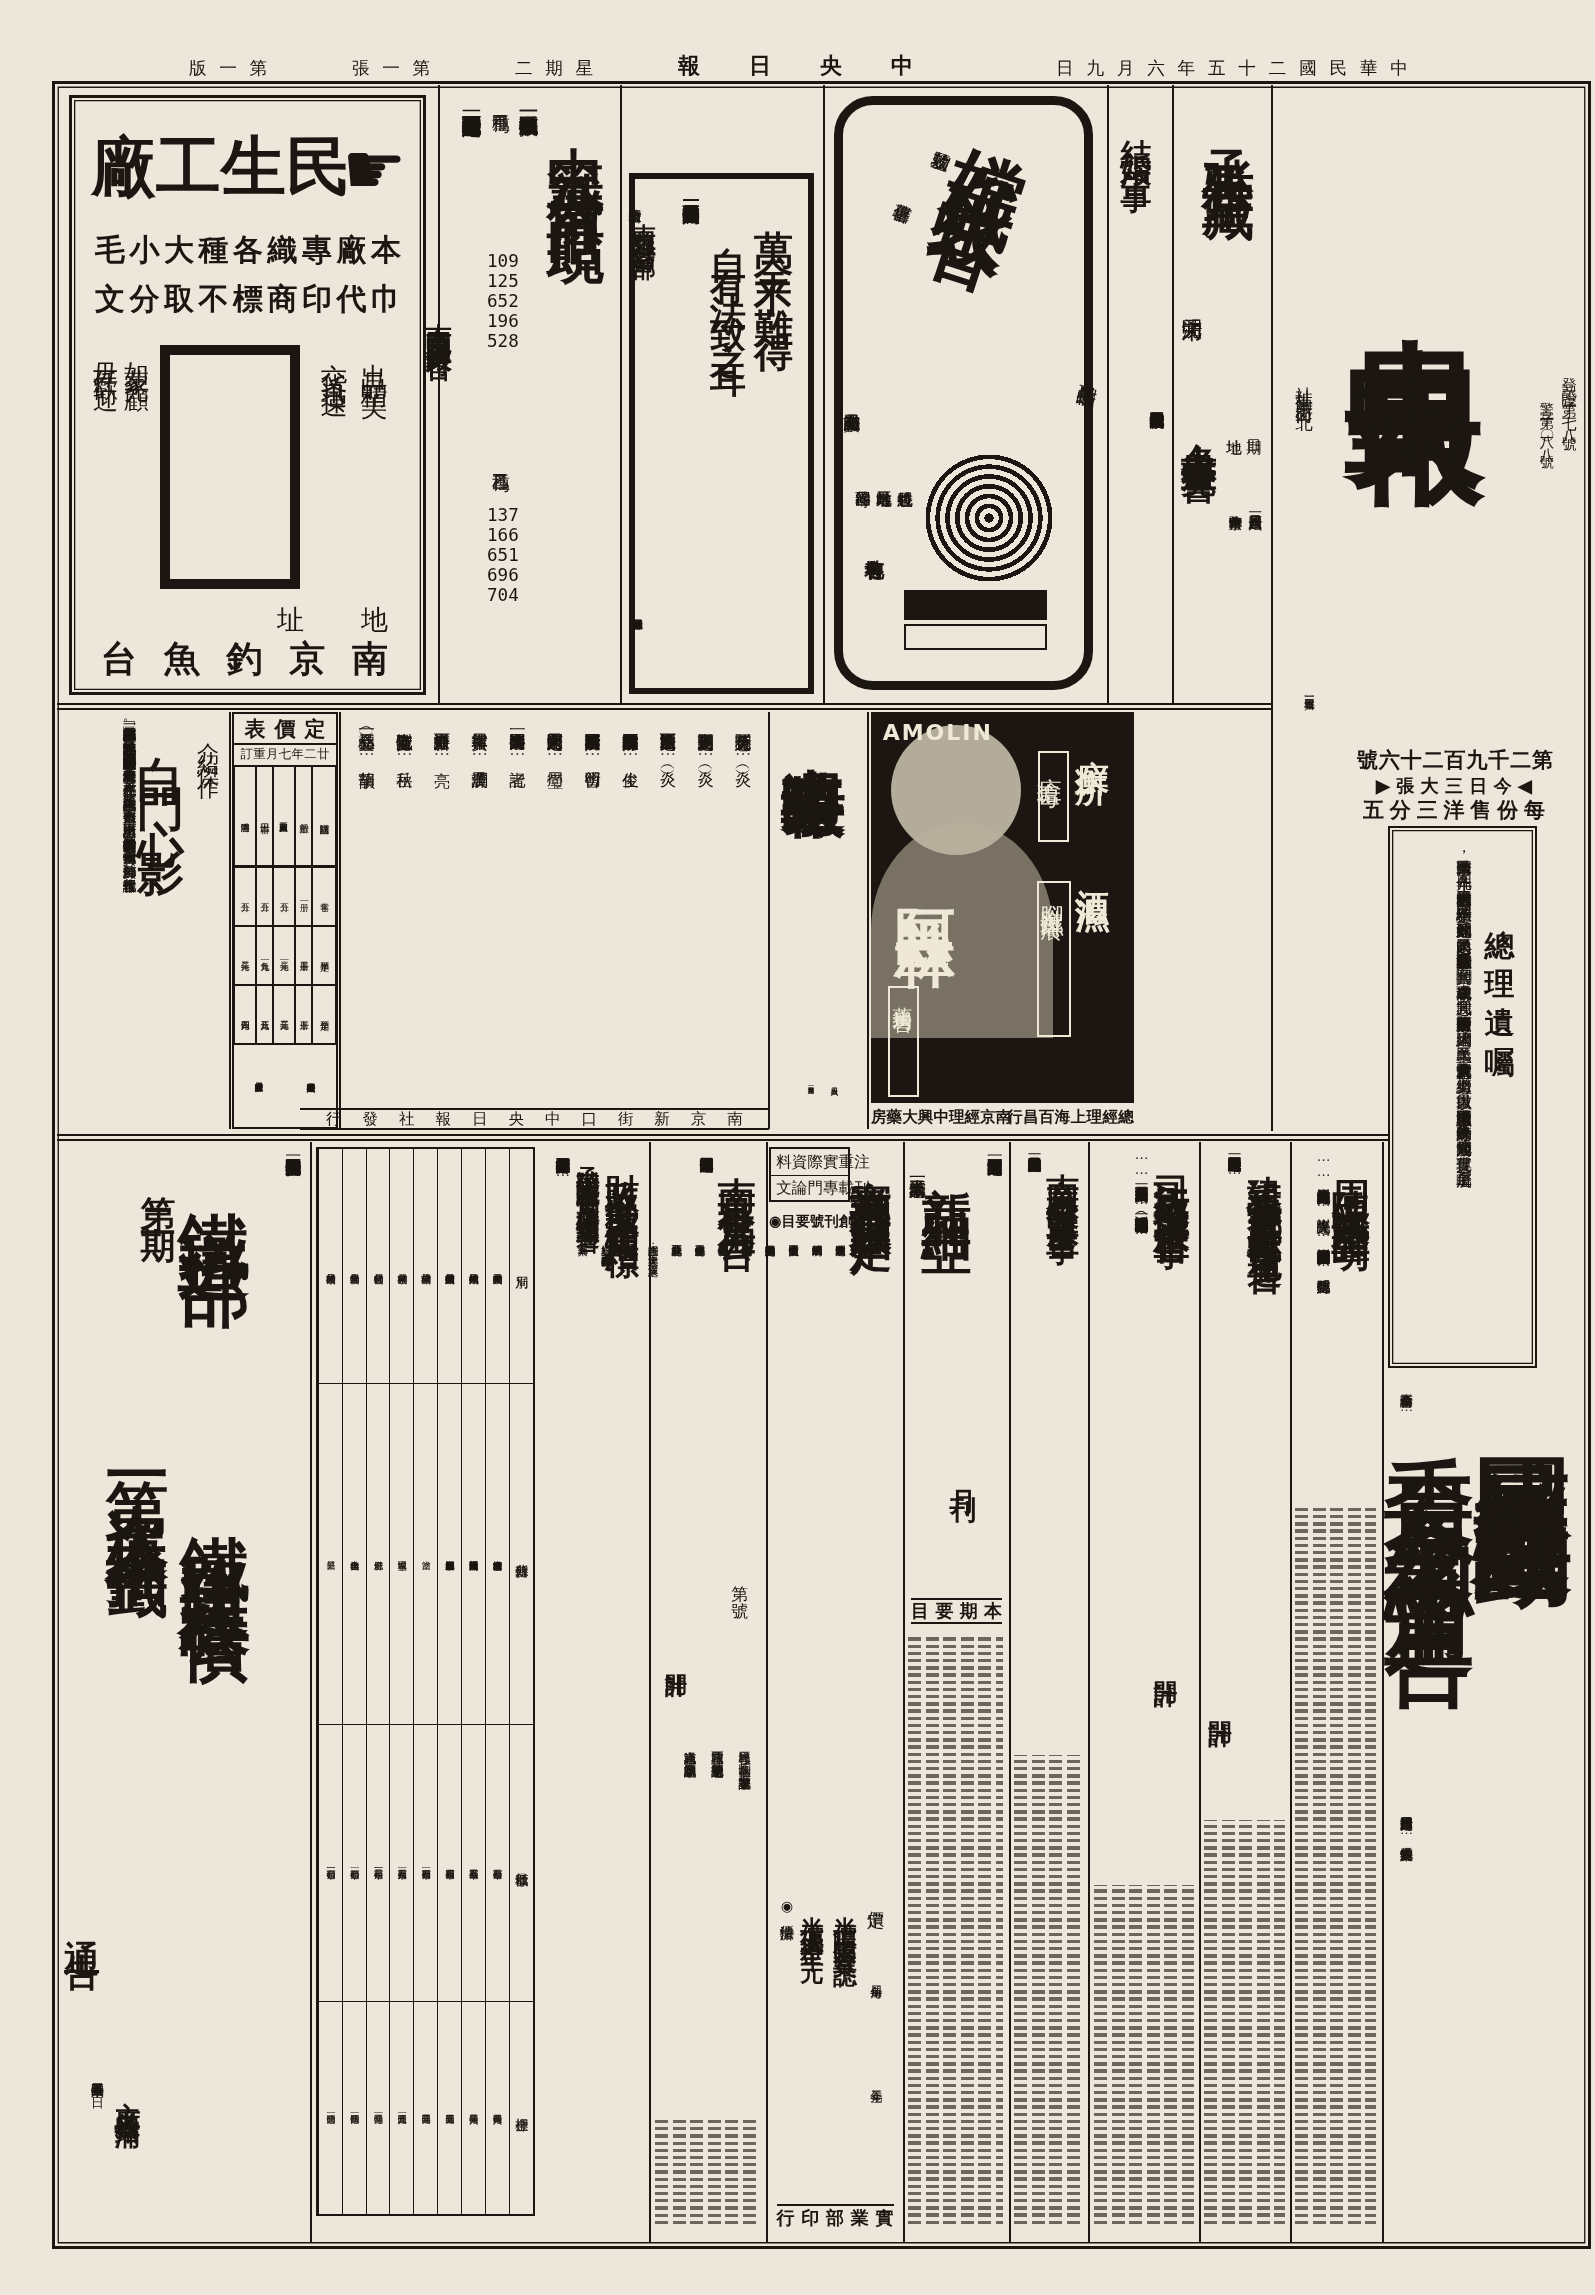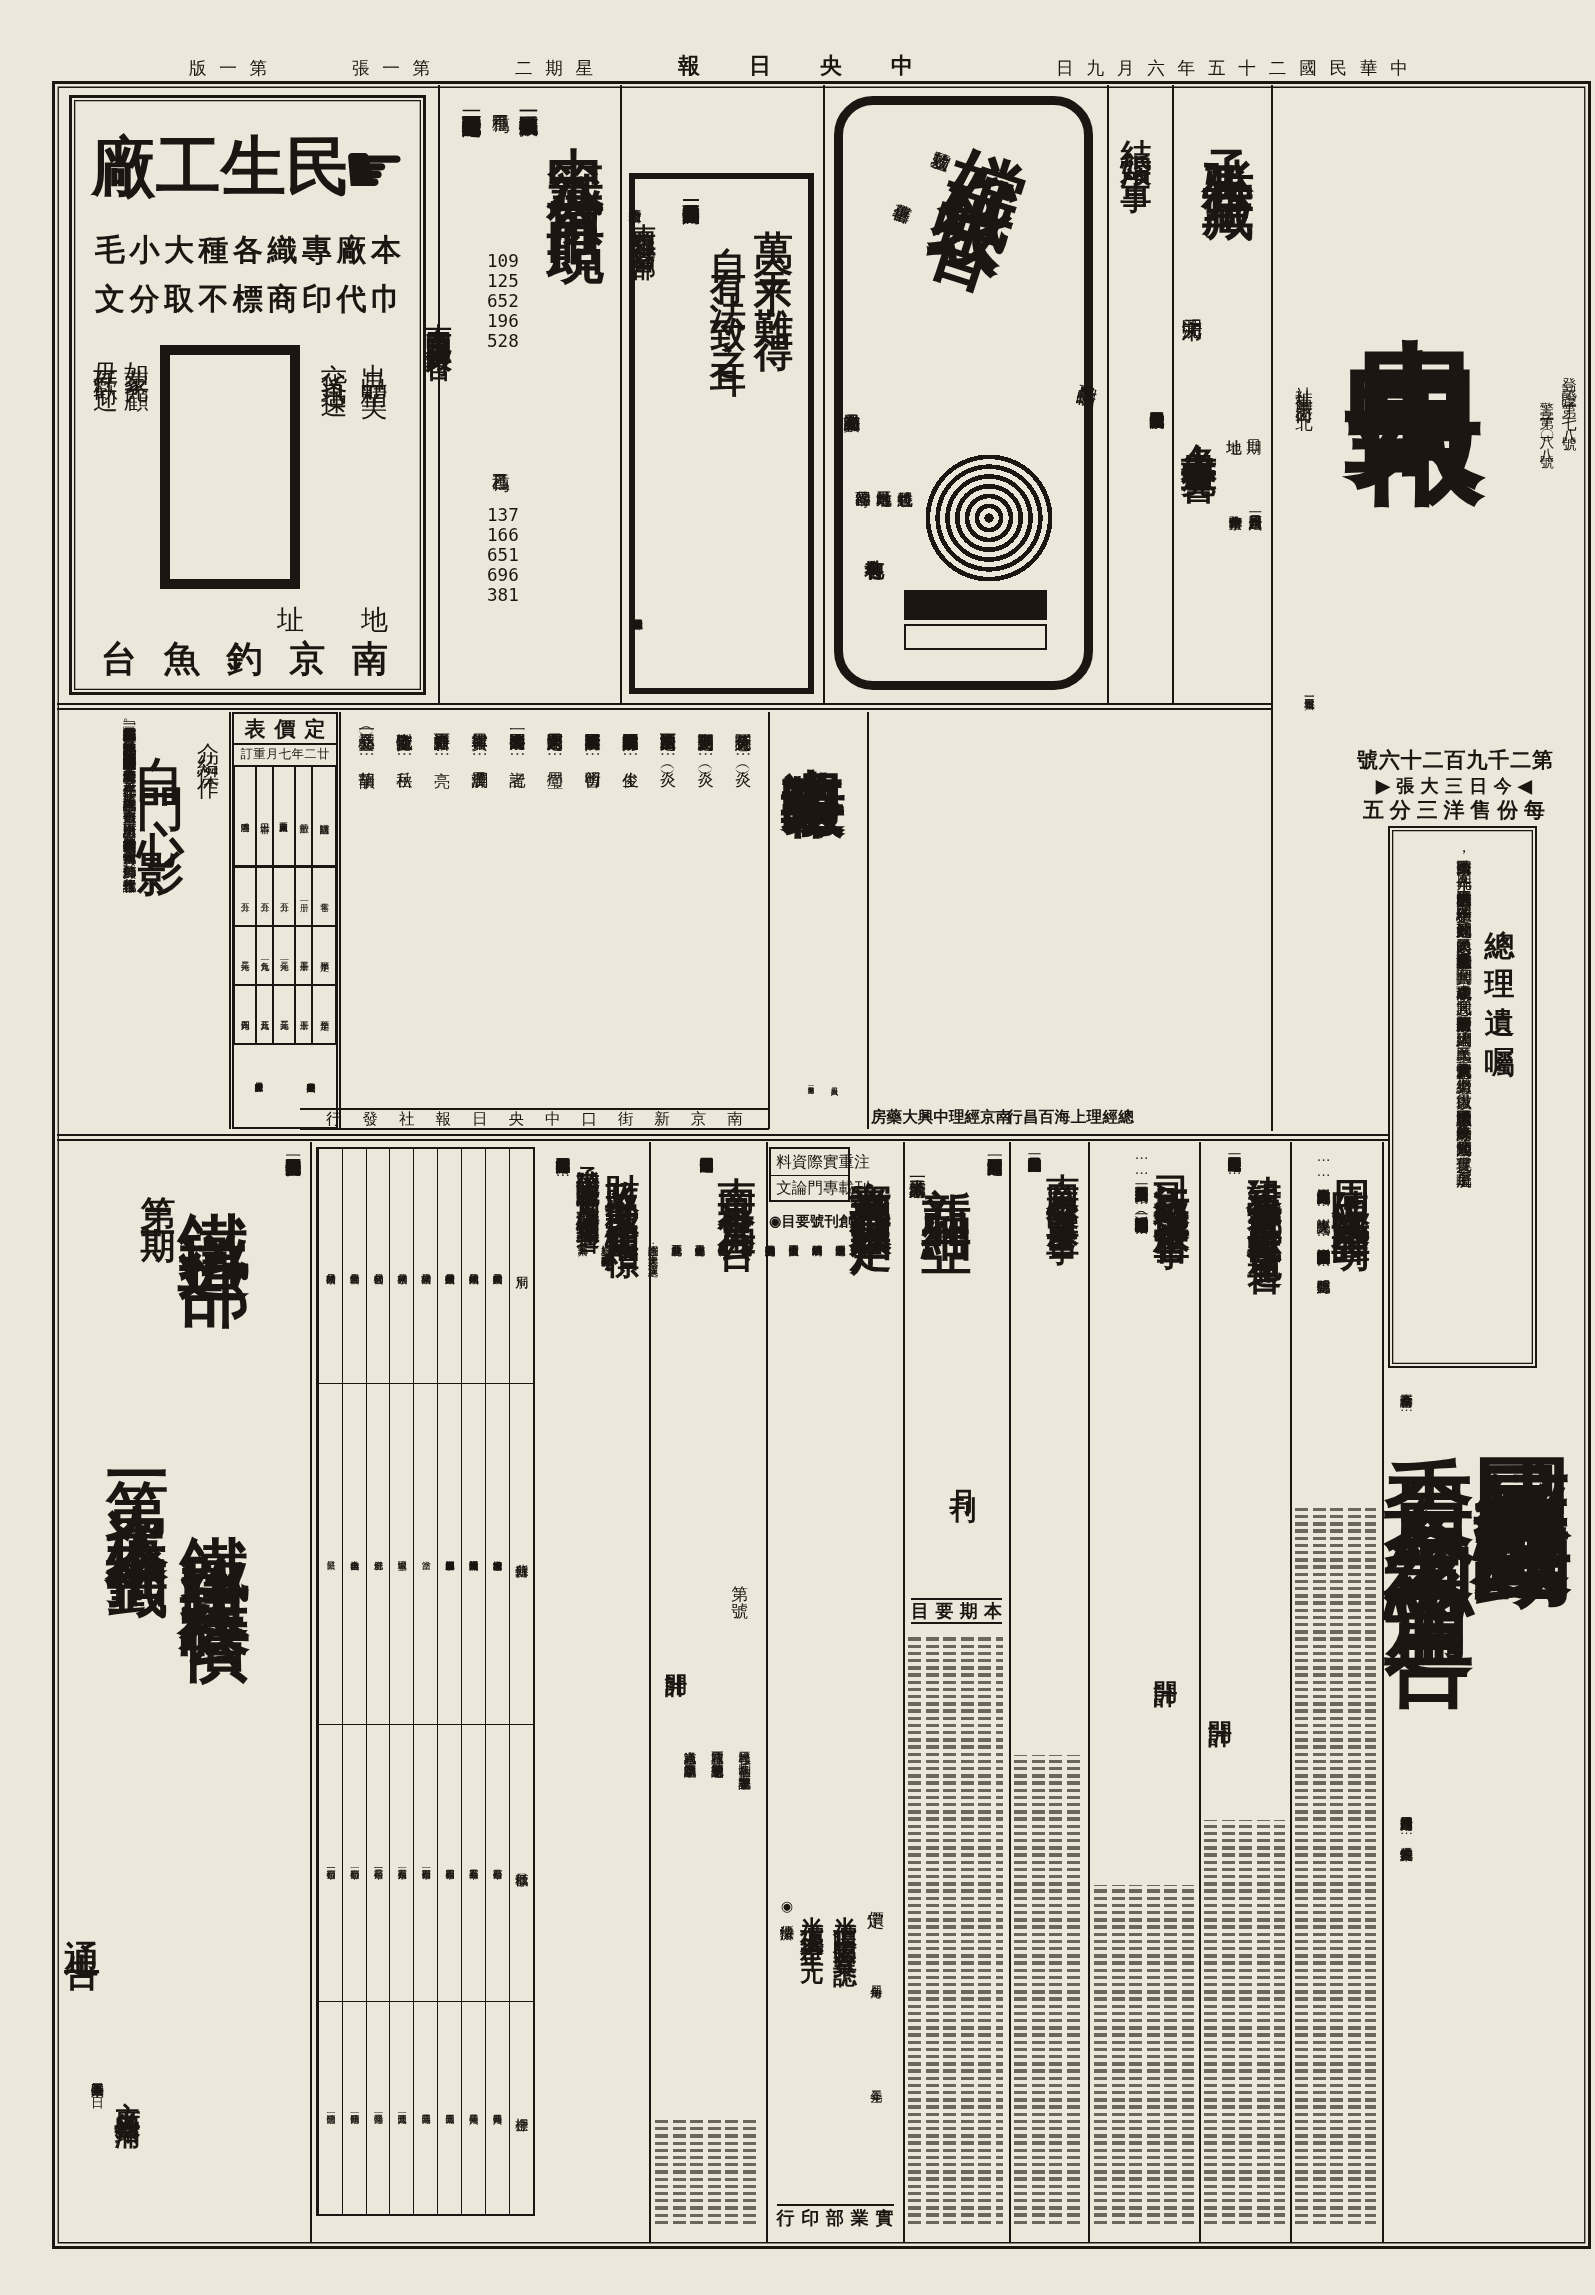--- a/index.html
+++ b/index.html
@@ -138,21 +138,21 @@
         <div>652</div>
         <div>196</div>
         <div>528</div>
       </div>
     <div class="b v" style="right:106px;top:372px;width:22px;height:143px;font-size:18px;">乙種爲</div>
     <div class="b" style="right:103px;top:417px;width:29px;height:182px;font-size:17.6px;font-family:'DejaVu Sans Mono',monospace;">
         <div>137</div>
         <div>166</div>
         <div>651</div>
         <div>696</div>
-        <div>381</div>
+        <div>704</div>
       </div>
     <div class="b v" style="right:134px;top:13px;width:26px;height:587px;font-size:19.6px;">此項中籤債票規定七月三十一日開始付款本行爲便利持券人起見如有需用現款者可持向本行辦理貼現</div>
     <div class="b v bold" style="right:163px;top:215px;width:13px;height:391px;font-size:26px;letter-spacing:3.9px;left:1.3px;">南京中國國貨銀行啓</div>
   </div>
 
   <div class="b" style="left:624px;top:88px;width:196px;height:613px;">
     <div class="b" style="left:5.2px;top:85px;width:185px;height:521px;border:6.5px solid #1b1611;"></div>
     <div class="b v bold" style="right:19.6px;top:111px;width:46px;height:482px;font-size:39px;letter-spacing:26px;">萬金不難得</div>
     <div class="b v bold" style="right:68px;top:130px;width:46px;height:456px;font-size:36px;letter-spacing:23.5px;">自有法致之耳</div>
     <div class="b v" style="right:117px;top:104px;width:40px;height:489px;font-size:17.6px;">君如一次存入國幣三百十八元二角一分或每月存入國幣四十一元一角十年後自可得本利一萬元</div>
@@ -333,20 +333,31 @@
       <span>一見傾心（文藝）</span><span class="leader"></span><span>胡韻華</span>
     </div>
     </div>
 
   <div class="b" style="left:772px;top:712px;width:93px;height:417px;">
     <div class="b v bold" style="right:7.8px;top:3.9px;width:77px;height:365px;font-size:65px;letter-spacing:1.3px;">中央時事週報</div>
     <div class="b v" style="right:50px;top:370px;width:17px;height:46px;font-size:6.5px;">第五卷第廿一期</div>
     <div class="b v" style="right:26px;top:370px;width:17px;height:46px;font-size:7.2px;">六月六日出版</div>
   </div>
 
+  <div class="b ink" style="left:871px;top:712px;width:263px;height:391px;">
+    <div class="b" style="left:19.6px;top:13px;width:130px;height:130px;border-radius:50%;background:#cfc7b4;opacity:.85;"></div>
+    <div class="b" style="left:0px;top:111px;width:182px;height:215px;border-radius:50% 50% 0 0;background:#b9b09c;opacity:.6;"></div>
+    <div class="b wt" style="left:11.7px;top:7.8px;font-size:22px;font-family:'DejaVu Sans',sans-serif;font-weight:700;letter-spacing:2px;">AMOLIN</div>
+    <div class="b v wt bold" style="right:169px;top:150px;width:65px;height:215px;font-size:60px;letter-spacing:9px;">阿墨林</div>
+    <div class="b v wt bold" style="right:19.6px;top:19.6px;width:36px;height:117px;font-size:34px;letter-spacing:10.4px;">癬疥</div>
+    <div class="b v wt bold" style="right:19.6px;top:150px;width:36px;height:117px;font-size:34px;letter-spacing:10.4px;">酒濕</div>
+    <div class="b v wt" style="right:65px;top:39px;width:31px;height:91px;font-size:25px;letter-spacing:6.5px;border:2px solid #efe8d6;padding:3.9px 1.3px;">瘡毒</div>
+    <div class="b v wt" style="right:63px;top:169px;width:34px;height:156px;font-size:23.5px;letter-spacing:3.9px;border:2px solid #efe8d6;padding:3.9px 1.3px;">腳趾濕癢</div>
+    <div class="b v wt" style="right:215px;top:274px;width:31px;height:111px;font-size:19.6px;letter-spacing:2.6px;border:2px solid #efe8d6;padding:2.6px 1.3px;">藥房均售</div>
+  </div>
   <div class="b" style="left:871px;top:1105px;width:263px;height:25px;display:flex;flex-direction:row-reverse;justify-content:space-between;font-size:15.6px;font-weight:700;">
     <span class="rtlc hl" style="width:127px;">
         <span>行</span>
         <span>昌</span>
         <span>百</span>
         <span>海</span>
         <span>上</span>
         <span>理</span>
         <span>經</span>
         <span>總</span>

